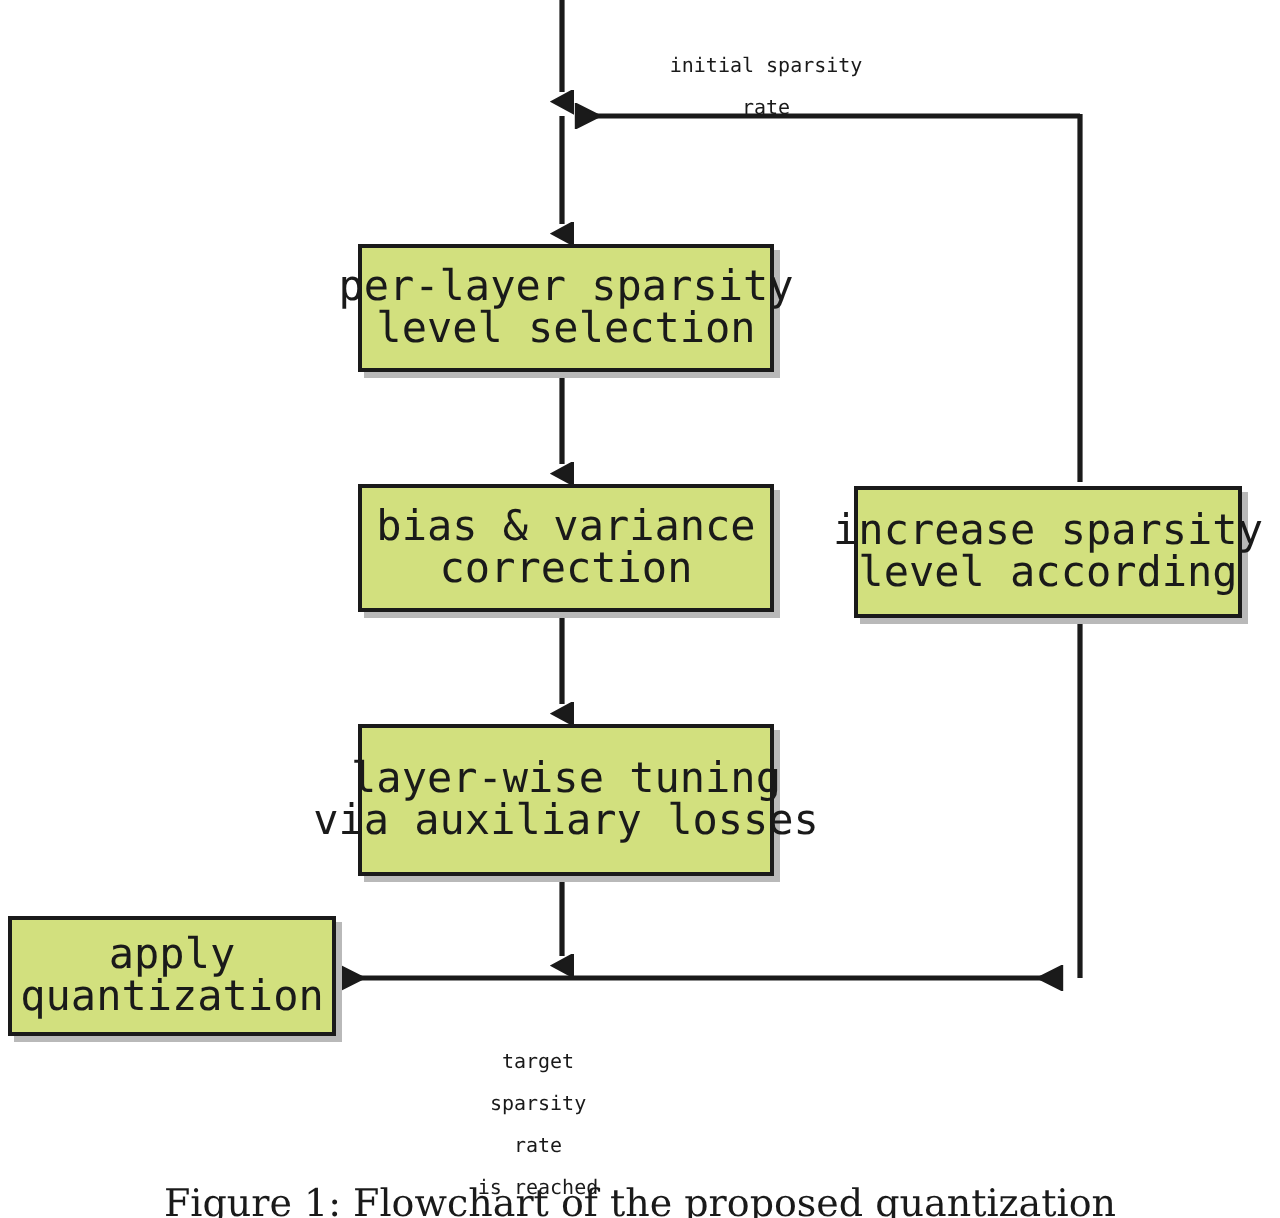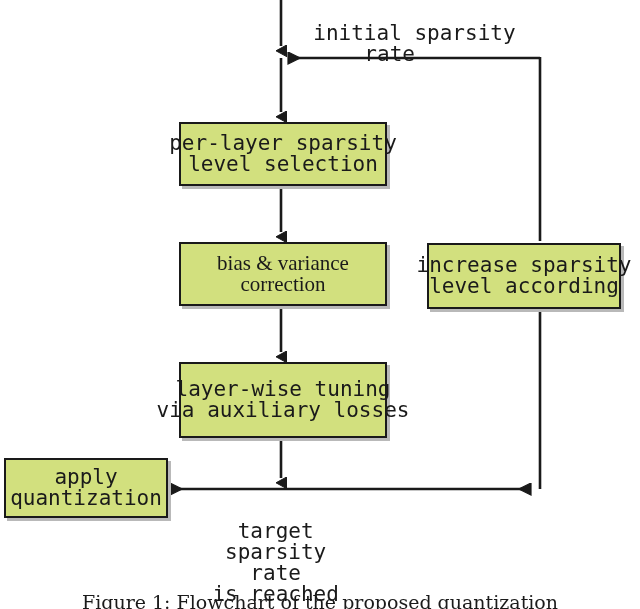--- a/index.html
+++ b/index.html
@@ -34,29 +34,29 @@
     font-size: 21px;
     line-height: 21px;
     color: #1a1a1a;
     text-align: center;
     white-space: pre;
     letter-spacing: 0px;
   }
   .node .ln { display: block; }
 
   #node-per-layer   { left: 179px; top: 122px; width: 208px; height: 64px; }
-  #node-bias-var    { left: 179px; top: 242px; width: 208px; height: 64px; font-family: Liberation Serif, serif; }
+  #node-bias-var    { left: 179px; top: 242px; width: 208px; height: 64px; }
   #node-layer-tune  { left: 179px; top: 362px; width: 208px; height: 76px; }
   #node-increase    { left: 427px; top: 243px; width: 194px; height: 66px; }
   #node-apply       { left: 4px;   top: 458px; width: 164px; height: 60px; }
 
   .floating-label {
     position: absolute;
     font-family: "DejaVu Sans Mono", "Liberation Mono", monospace;
-    font-size: 21px;
+    font-size: 10px;
     line-height: 21px;
     color: #1a1a1a;
     text-align: center;
     white-space: pre;
   }
   #label-initial { left: 288px; top: 2px;   width: 178px; }
   #label-target  { left: 178px; top: 500px; width: 170px; }
 
   #caption {
     position: absolute;

